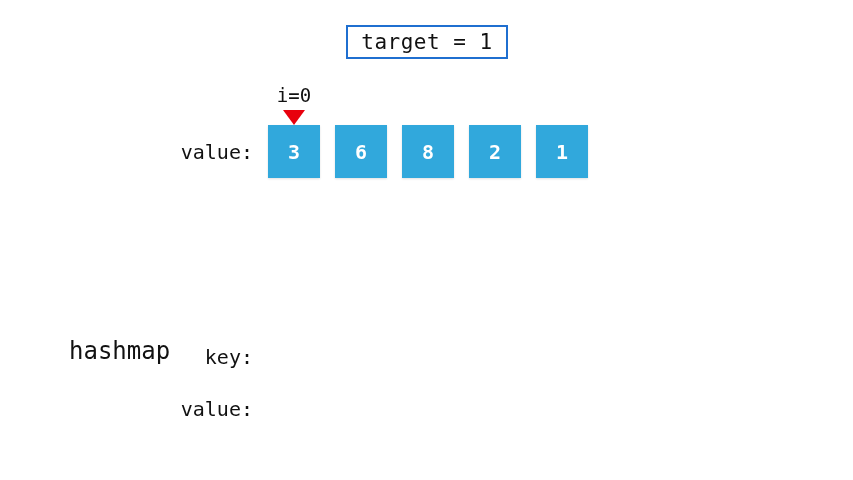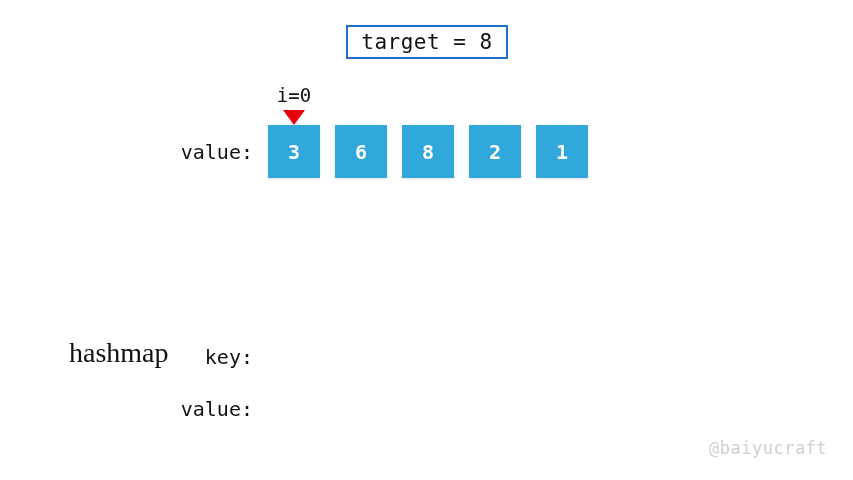--- a/index.html
+++ b/index.html
@@ -101,24 +101,23 @@
     font-size: 21px;
     color: #111111;
     white-space: pre;
   }
 
   
   .hash-label {
     position: absolute;
     left: 69px;
     top: 337px;
-    font-size: 28px;
+    font-size: 24px;
     color: #111111;
     white-space: pre;
-    font-family: Liberation Serif, serif;
   }
   .kv-label {
     position: absolute;
     right: 600px;   
     font-size: 20px;
     color: #111111;
     white-space: pre;
     text-align: right;
     margin-top: 30px;
   }
@@ -142,21 +141,21 @@
     color: #cfcfcf;
     white-space: pre;
     letter-spacing: 0.5px;
   }
 </style>
 </head>
 <body>
 
 <div id="stage">
 
-  <div class="target-box">target = 8</div>
+  <div class="target-box">target = 1</div>
 
   <div class="idx-label">i=0</div>
   <div class="idx-arrow"></div>
 
   <div class="nums-label">value:</div>
 
   <div class="nums-row">
     <div class="cell">3</div>
     <div class="cell">6</div>
     <div class="cell">8</div>
@@ -167,15 +166,14 @@
 
   <div class="hash-label">hashmap</div>
 
   <div class="kv-label kv-key">key:</div>
 
   <div class="kv-label kv-value">value:</div>
 
   <div class="kv-slots key"></div>
   <div class="kv-slots value"></div>
 
-  <div class="watermark">@baiyucraft</div>
 
 </div>
 
 </body></html>

